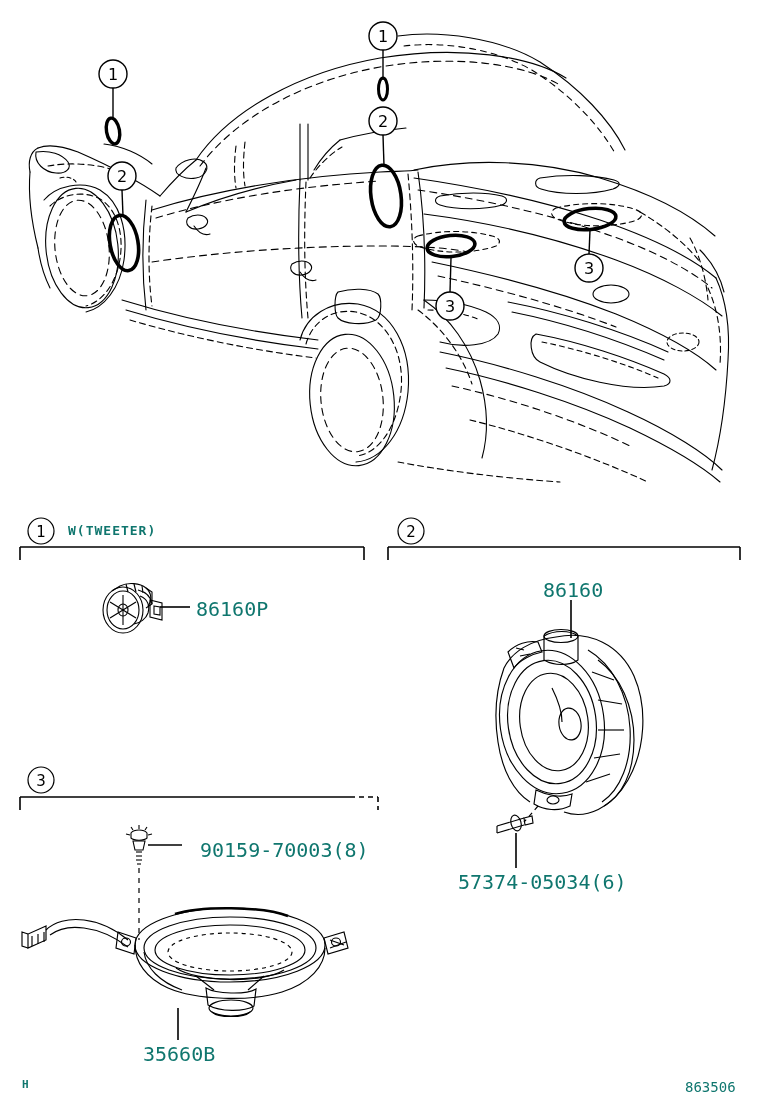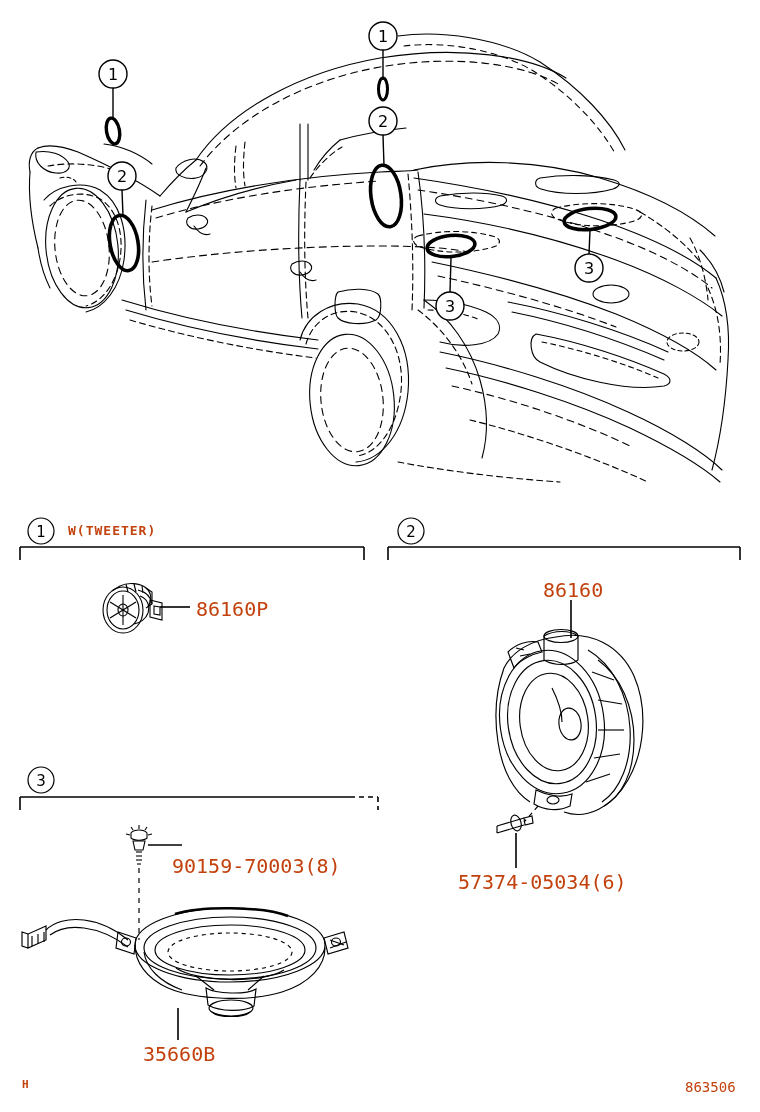--- a/index.html
+++ b/index.html
@@ -27,21 +27,21 @@
     left: 0; top: 0;
     width: 760px;
     height: 1112px;
   }
   svg { display: block; }
   .txt {
     position: absolute;
     white-space: pre;
     font-family: "DejaVu Sans Mono", monospace;
     font-weight: bold;
-    color: #c2410c;
+    color: #0f766e;
     letter-spacing: 0px;
   }
   .partno {
     font-size: 20px;
     font-weight: normal;
   }
   .secttitle {
     font-size: 13px;
     font-weight: bold;
     letter-spacing: 1px;
@@ -409,20 +409,20 @@
         <path d="M46 926 L 28 934 L 28 948 L 46 940 Z"></path>
         <path d="M28 934 L 22 932 L 22 946 L 28 948"></path>
         <path d="M32 936 L 32 946"></path>
         <path d="M38 934 L 38 944"></path>
         <path d="M44 932 L 44 942"></path>
       </g>
 
       <line x1="178" y1="1008" x2="178" y2="1040" stroke-width="1.6"></line>
     </svg>
     <div class="txt secttitle" style="left:68px; top:772px;"></div>
-    <div class="txt partno" style="left:172px; top:838px;margin-top:16px;">90159-70003(8)</div>
+    <div class="txt partno" style="left:200px; top:838px;">90159-70003(8)</div>
     <div class="txt partno" style="left:143px; top:1042px;">35660B</div>
   </div>
 
   <div class="txt footer-left" style="left:22px; top:1078px;">H</div>
   <div class="txt footer-right" style="left:685px; top:1079px;">863506</div>
 
 </div>
 
 </body></html>

